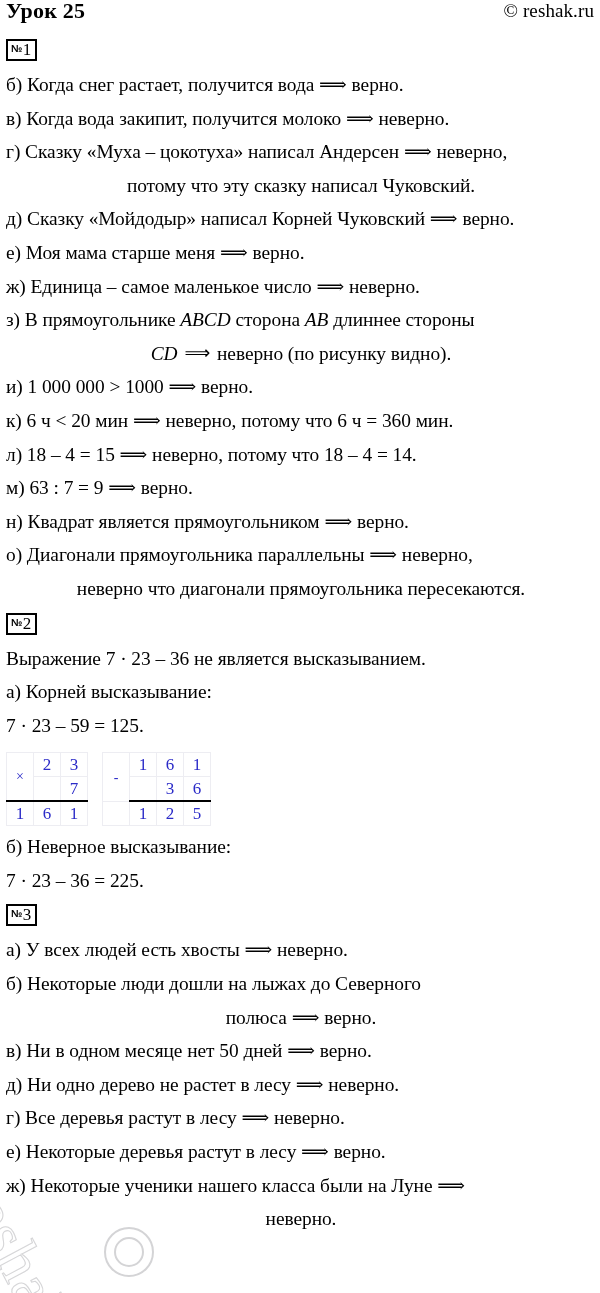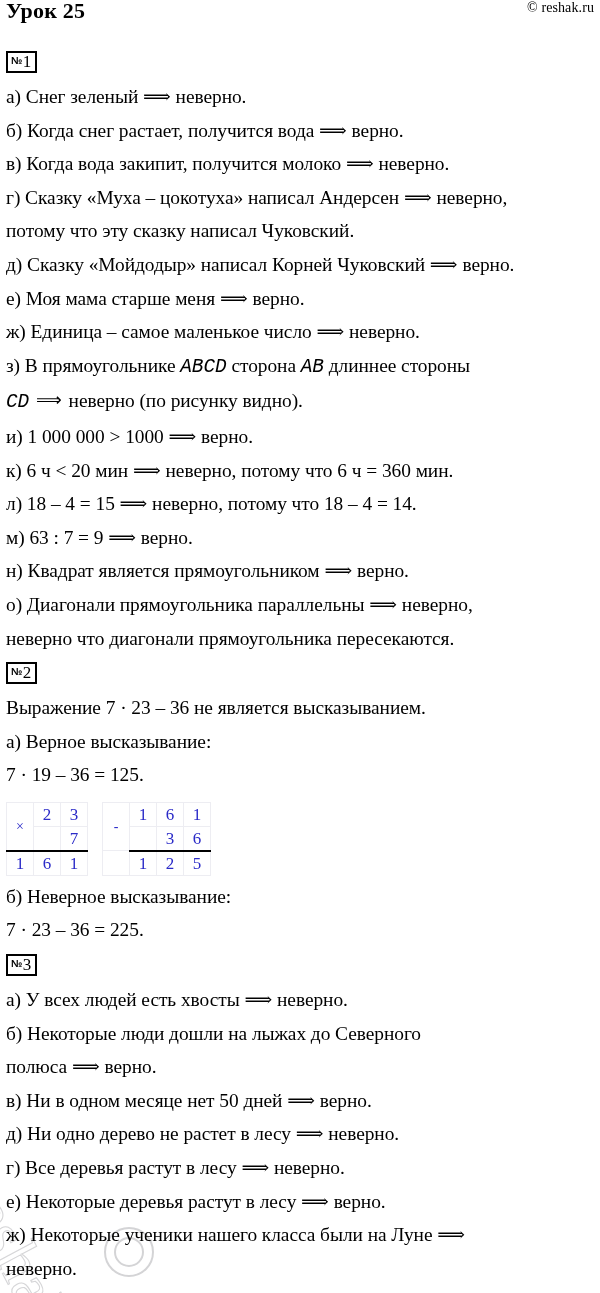--- a/index.html
+++ b/index.html
@@ -68,35 +68,35 @@
     width: 26px;
     height: 26px;
     border: 2px solid #d4d4d6;
     border-radius: 50%;
   }
 
   
   .header {
     position: relative;
     height: 26px;
-    margin: 0 0 18px 0;
+    margin: 0 0 6px 0;
   }
   .lesson-title {
     position: absolute;
     left: 2px;
     top: -2px;
     font-size: 22px;
     font-weight: bold;
     letter-spacing: .2px;
   }
   .copyright {
     position: absolute;
     right: 2px;
     top: 0px;
-    font-size: 14px;
+    font-size: 19px;
     letter-spacing: .1px;
   }
 
   
   .task-badge {
     display: inline-block;
     border: 2px solid #000;
     padding: 0px 4px 1px 3px;
     line-height: 1;
     margin: 7px 0 7px 2px;
@@ -119,24 +119,25 @@
   
   .line {
     font-size: 19.4px;
     line-height: 33.6px;
     padding-left: 2px;
     white-space: nowrap;
     letter-spacing: -0.05px;
   }
   .line.wrapline {
     padding-left: 2px;
+    text-align: center;
   }
   .mathvar {
     font-style: italic;
-    font-family: Liberation Mono, monospace;
+    font-family: Liberation Serif, serif;
   }
   .arr {
     font-family: "DejaVu Sans", sans-serif;
     font-size: 18px;
     letter-spacing: 0;
     padding: 0 2px;
     position: relative;
     top: -1px;
   }
 
@@ -188,21 +189,20 @@
 
   
   <div class="header">
     <div class="lesson-title">Урок 25</div>
     <div class="copyright">© reshak.ru</div>
   </div>
 
   
   <div class="task-badge"><span class="no">№</span><span class="num">1</span></div>
 
-  <div class="line">а) Снег зеленый ⟹ неверно.</div>
   <div class="line">б) Когда снег растает, получится вода ⟹ верно.</div>
   <div class="line">в) Когда вода закипит, получится молоко ⟹ неверно.</div>
   <div class="line">г) Сказку «Муха – цокотуха» написал Андерсен ⟹ неверно,</div>
   <div class="line wrapline">потому что эту сказку написал Чуковский.</div>
   <div class="line">д) Сказку «Мойдодыр» написал Корней Чуковский ⟹ верно.</div>
   <div class="line">е) Моя мама старше меня ⟹ верно.</div>
   <div class="line">ж) Единица – самое маленькое число ⟹ неверно.</div>
 
   
   <div class="line">з) В прямоугольнике <span class="mathvar">ABCD</span> сторона <span class="mathvar">AB</span> длиннее стороны</div>
@@ -213,22 +213,22 @@
   <div class="line">л) 18 – 4 = 15 ⟹ неверно, потому что 18 – 4 = 14.</div>
   <div class="line">м) 63 : 7 = 9 ⟹ верно.</div>
   <div class="line">н) Квадрат является прямоугольником ⟹ верно.</div>
   <div class="line">о) Диагонали прямоугольника параллельны ⟹ неверно,</div>
   <div class="line wrapline">неверно что диагонали прямоугольника пересекаются.</div>
 
   
   <div class="task-badge"><span class="no">№</span><span class="num">2</span></div>
 
   <div class="line">Выражение 7 · 23 – 36 не является высказыванием.</div>
-  <div class="line">а) Верное высказывание:</div>
-  <div class="line">7 · 19 – 36 = 125.</div>
+  <div class="line">а) Корней высказывание:</div>
+  <div class="line">7 · 23 – 59 = 125.</div>
 
   
   <div class="calc-row">
 
     <table class="calc-table">
       <tbody>
           <tr>
         <td class="op" rowspan="2">×</td>
         <td>2</td>
         <td>3</td>

